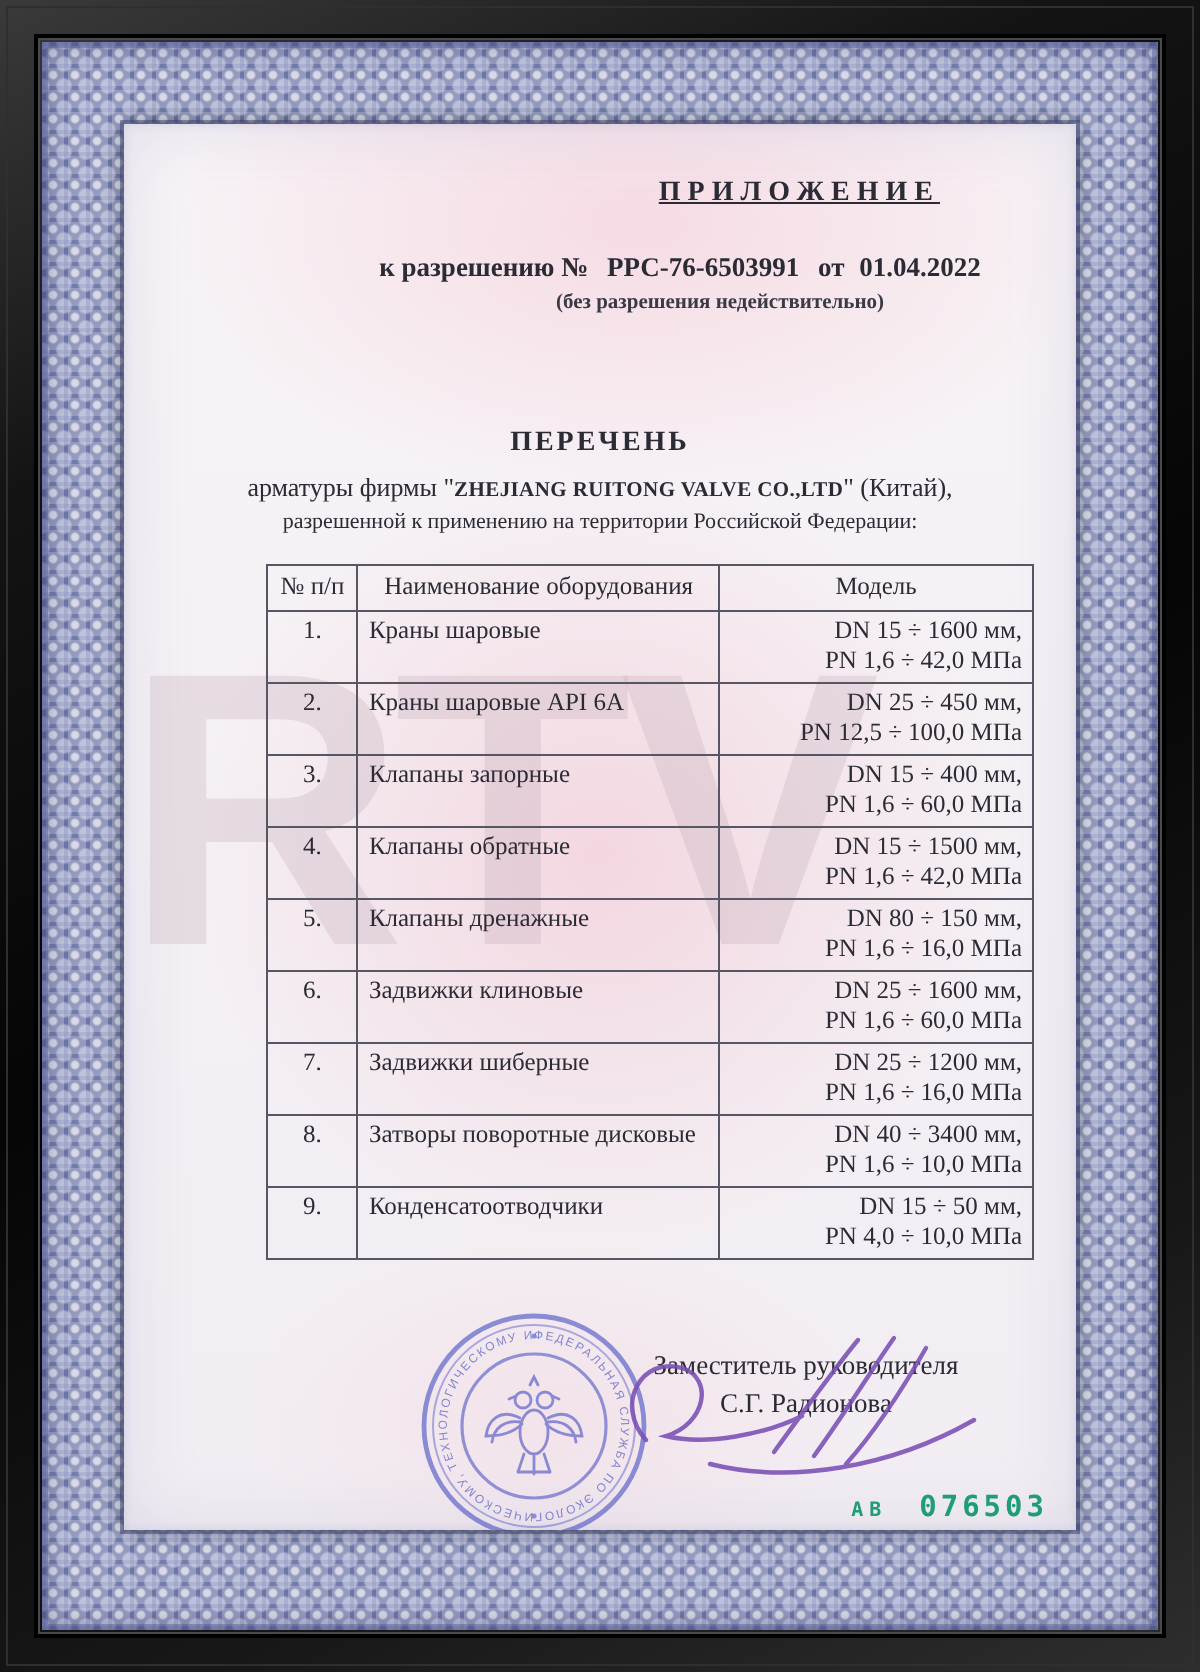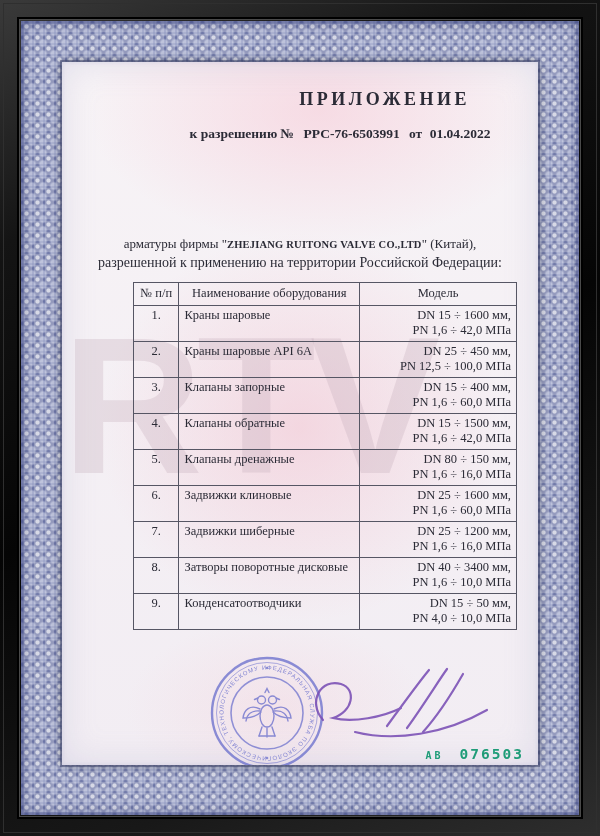--- a/index.html
+++ b/index.html
@@ -26,29 +26,29 @@
       radial-gradient(ellipse 200px 120px at 45% 92%, rgba(244,205,215,.35), transparent 75%),
       linear-gradient(#f7f3f6,#f2edf3);
     box-shadow:0 0 0 2px rgba(58,64,104,.5), 0 0 10px rgba(0,0,0,.4),
       inset 0 0 34px rgba(146,148,196,.22), inset 0 0 4px rgba(150,150,190,.25);
     color:#2b2b36;}
   .abs{position:absolute;}
   .watermark{top:246px;left:0;width:100%;
     font-family:"Liberation Sans","DejaVu Sans",sans-serif;font-weight:bold;
     font-size:195px;line-height:1;letter-spacing:-6px;color:rgba(196,172,186,.30);
     user-select:none;}
-  .doc-title{top:27px;right:68px;font-size:18px;font-weight:bold;letter-spacing:3.5px;}
+  .doc-title{top:27px;right:68px;font-size:14px;font-weight:bold;letter-spacing:3.5px;text-decoration:underline;}
   .permit-line{top:64px;left:80px;right:0;text-align:center;font-size:13.5px;font-weight:bold;}
   .permit-line .num{margin:0 6px;}
   .permit-line .ot{margin-right:4px;}
   .validity-note{top:84px;left:120px;right:0;text-align:center;font-size:10.5px;font-weight:bold;color:#3a3a46;}
   .list-title{top:152px;left:0;right:0;text-align:center;font-size:14px;font-weight:bold;letter-spacing:1.5px;}
   .subtitle1{top:174px;left:0;right:0;text-align:center;font-size:13px;}
   .subtitle1 .company{font-size:10.5px;font-weight:600;letter-spacing:.2px;}
-  .subtitle2{top:193px;left:0;right:0;text-align:center;font-size:14px;}
+  .subtitle2{top:193px;left:0;right:0;text-align:center;font-size:11px;}
   table.equip{position:absolute;left:71px;top:220px;width:384px;border-collapse:collapse;
     font-size:12.5px;line-height:1.24;color:#2b2b36;}
   table.equip td,table.equip th{border:1px solid #565664;padding:2px 5px;vertical-align:top;font-weight:normal;}
   table.equip th{text-align:center;padding:3px 4px;}
   th.h-model{vertical-align:middle;}
   td.c-num{width:29px;text-align:center;}
   td.c-name{width:148px;text-align:left;}
   td.c-model{width:127px;text-align:right;white-space:pre-line;}
   .sig-block{top:613px;right:28px;width:214px;text-align:center;font-size:13.5px;}
   .sig-block .pos{display:block;}
@@ -74,21 +74,23 @@
 
     <div class="abs doc-title">ПРИЛОЖЕНИЕ</div>
 
     <div class="abs permit-line">
       <span>к разрешению №</span>
       <span class="num">РРС-76-6503991</span>
       <span class="ot">от</span>
       <span>01.04.2022</span>
     </div>
 
-
+    <div class="abs validity-note">(без разрешения недействительно)</div>
+
+    <div class="abs list-title">ПЕРЕЧЕНЬ</div>
 
     <div class="abs subtitle1">
       <span>арматуры фирмы "</span><span class="company">ZHEJIANG RUITONG VALVE CO.,LTD</span><span>" (Китай),</span>
     </div>
     <div class="abs subtitle2">разрешенной к применению на территории Российской Федерации:</div>
 
     <table class="equip">
       <tbody>
           <tr>
         <th class="h-num">№ п/п</th>
@@ -145,20 +147,24 @@
       </tr>
       <tr>
         <td class="c-num">9.</td>
         <td class="c-name">Конденсатоотводчики</td>
         <td class="c-model">DN 15 ÷ 50 мм,
 PN 4,0 ÷ 10,0 МПа</td>
       </tr>
     </tbody>
       </table>
 
+    <div class="abs sig-block">
+      <span class="pos">Заместитель руководителя</span>
+      <span class="name">С.Г. Радионова</span>
+    </div>
 
     <svg class="abs stamp" viewBox="0 0 118 118">
       <g fill="none" stroke="#5c63c9">
         <circle cx="59" cy="59" r="55" stroke-width="2.4" opacity=".85"></circle>
         <circle cx="59" cy="59" r="50.5" stroke-width="1" opacity=".6"></circle>
         <circle cx="59" cy="59" r="36" stroke-width="1.6" opacity=".8"></circle>
       </g>
       <defs>
         <path id="ringPath" d="M 59 15.5 A 43.5 43.5 0 1 1 58.99 15.5"></path>
       </defs>

